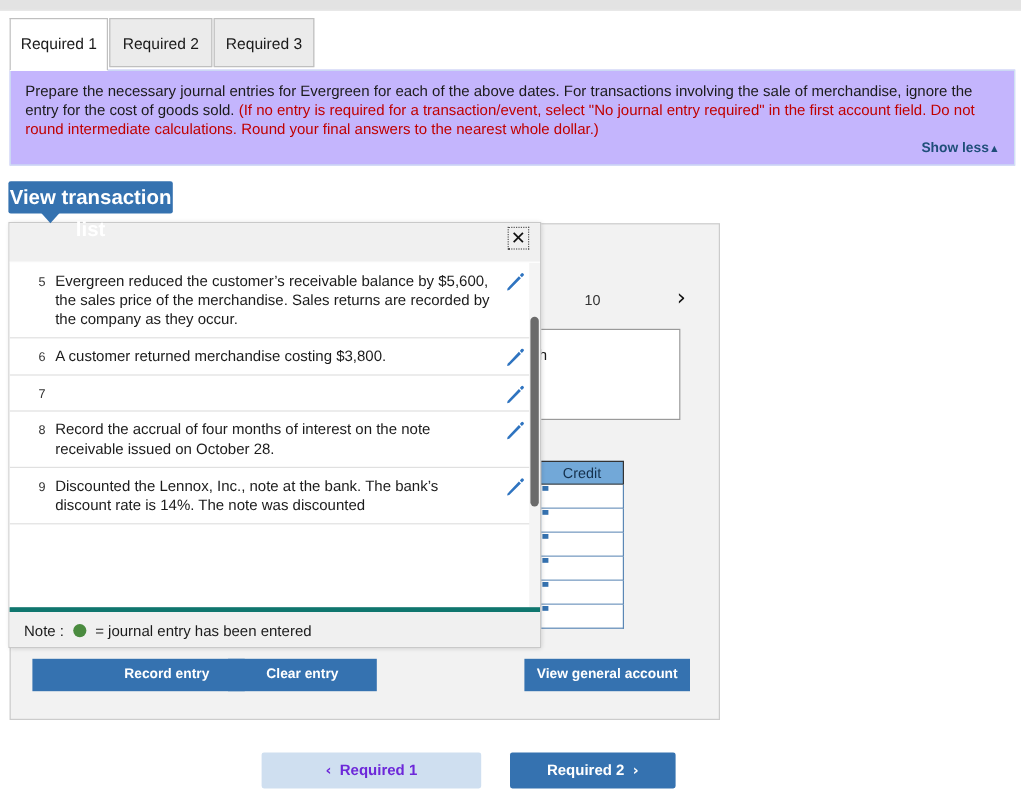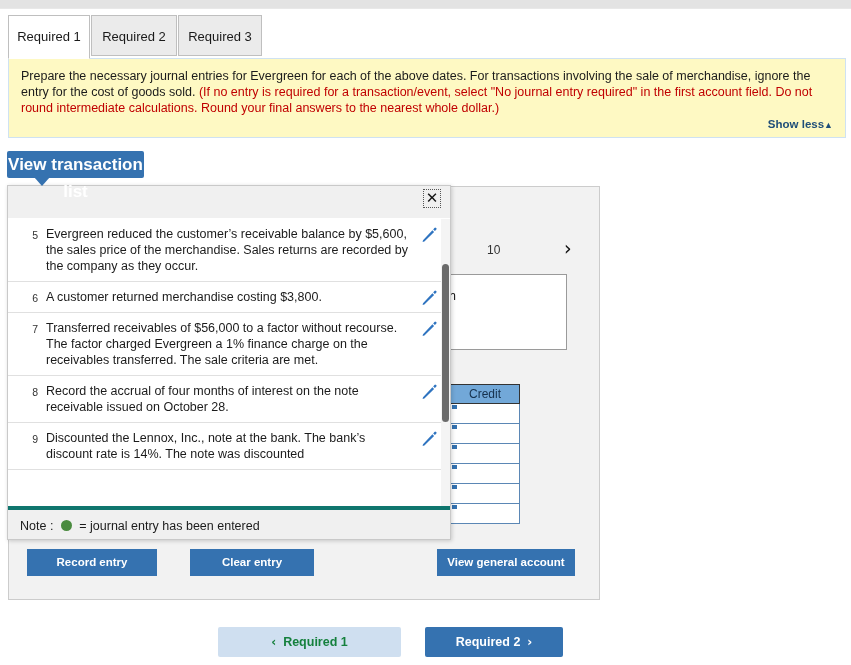--- a/index.html
+++ b/index.html
@@ -56,21 +56,21 @@
   .tab.t0 { left: 8px;   width: 82px; }
   .tab.t1 { left: 91px;  width: 86px; }
   .tab.t2 { left: 178px; width: 84px; }
 
   
   .banner {
     position: absolute;
     left: 8px; top: 58px;
     width: 838px;
     box-sizing: border-box;
-    background: #fef9c3;
+    background: #c4b5fd;
     border: 1px solid #cfe2f2;
     padding: 9px 8px 8px 12px;
     min-height: 80px;
   }
   .banner p {
     margin: 0;
     font-size: 12.5px;
     line-height: 16px;
     color: #1b1b1b;
   }
@@ -317,21 +317,21 @@
     background: #3572b0;
     color: #ffffff;
     font-size: 11.5px;
     font-weight: bold;
     text-align: center;
     line-height: 27px;
     cursor: pointer;
     z-index: 12;
     user-select: none;
   }
-  .btn-record { left: 27px;  top: 549px; width: 130px; }
+  .btn-record { left: 27px;  top: 549px; width: 130px; padding-left: 47px; }
   .btn-clear  { left: 190px; top: 549px; width: 124px; }
 
   
   .footer-nav {
     position: absolute;
     left: 0; top: 627px;
     width: 851px; height: 32px;
   }
   .nav-btn {
     position: absolute;
@@ -341,21 +341,21 @@
     text-align: center;
     line-height: 30px;
     border-radius: 2px;
     cursor: pointer;
     user-select: none;
   }
   .nav-prev {
     left: 218px;
     width: 183px;
     background: #cfdff0;
-    color: #15803d;
+    color: #6d28d9;
   }
   .nav-next {
     left: 425px;
     width: 138px;
     background: #3572b0;
     color: #ffffff;
   }
   .nav-btn .chev { font-family: "DejaVu Sans", sans-serif; font-size: 12px; }
 </style>
 </head>
@@ -431,21 +431,20 @@
       <div class="tnum">6</div>
       <div class="ttext">A customer returned merchandise costing $3,800.</div>
       <span class="pencil">
         <svg width="18" height="18" viewBox="0 0 18 18">
             <path d="M3 14.2 L2.6 16 L4.4 15.6 L14.1 5.9 L12.4 4.2 Z M13.2 3.4 L14.9 5.1 L16.2 3.8 A1.2 1.2 0 0 0 16.2 2.1 L16.0 1.9 A1.2 1.2 0 0 0 14.4 1.9 Z" fill="#2f74c0"></path>
           </svg>
       </span>
     </div>
     <div class="trow">
       <div class="tnum">7</div>
-      <div class="ttext">Transferred receivables of $56,000 to a factor without recourse. The factor charged Evergreen a 1% finance charge on the receivables transferred. The sale criteria are met.</div>
       <span class="pencil">
         <svg width="18" height="18" viewBox="0 0 18 18">
             <path d="M3 14.2 L2.6 16 L4.4 15.6 L14.1 5.9 L12.4 4.2 Z M13.2 3.4 L14.9 5.1 L16.2 3.8 A1.2 1.2 0 0 0 16.2 2.1 L16.0 1.9 A1.2 1.2 0 0 0 14.4 1.9 Z" fill="#2f74c0"></path>
           </svg>
       </span>
     </div>
     <div class="trow">
       <div class="tnum">8</div>
       <div class="ttext">Record the accrual of four months of interest on the note receivable issued on October 28.</div>
       <span class="pencil">

